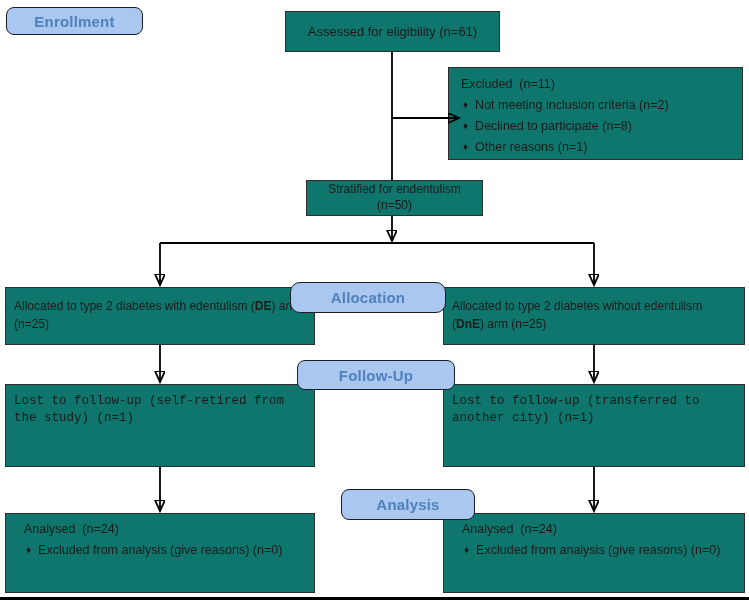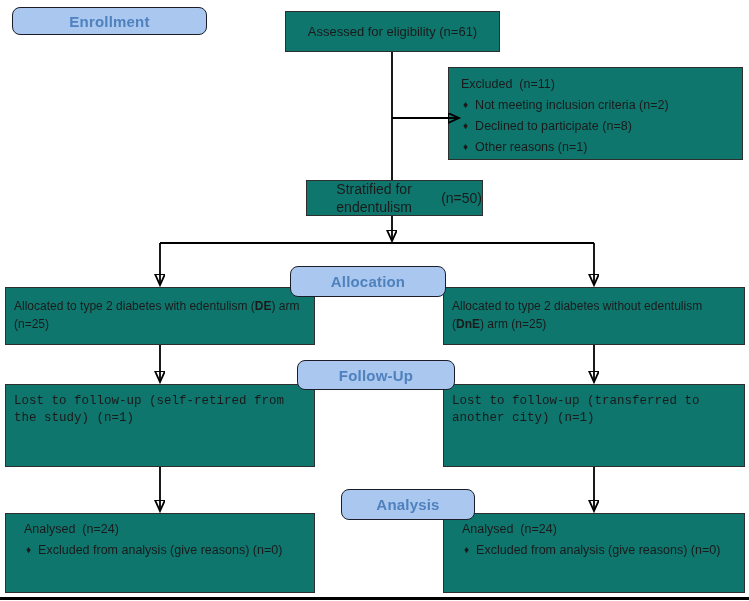--- a/index.html
+++ b/index.html
@@ -30,25 +30,25 @@
   }
   .center-box {
     display: flex;
     align-items: center;
     justify-content: center;
     text-align: center;
     font-size: 13px;
   }
   .stratified-box {
     display: flex;
-    flex-direction: row;
+    flex-direction: column;
     align-items: center;
     justify-content: center;
     text-align: center;
-    font-size: 14px;
+    font-size: 12px;
     line-height: 1.3;
   }
   .stage-label {
     position: absolute;
     background: #a9c7ef;
     border: 1.5px solid #1b1e28;
     border-radius: 8px;
     box-sizing: border-box;
     display: flex;
     align-items: center;
@@ -103,22 +103,22 @@
     <path d="M392 216 L392 240" marker-end="url(#arrow)"></path>
     <path d="M160 243 L594 243"></path>
     <path d="M160 243 L160 284" marker-end="url(#arrow)"></path>
     <path d="M594 243 L594 284" marker-end="url(#arrow)"></path>
     <path d="M160 345 L160 381" marker-end="url(#arrow)"></path>
     <path d="M594 345 L594 381" marker-end="url(#arrow)"></path>
     <path d="M160 467 L160 510" marker-end="url(#arrow)"></path>
     <path d="M594 467 L594 510" marker-end="url(#arrow)"></path>
   </svg>
 
-  <div class="stage-label" style="left:12px; top:7px; width:195px; height:28px;">Enrollment</div>
-  <div class="stage-label" style="left:290px; top:266px; width:156px; height:31px;">Allocation</div>
+  <div class="stage-label" style="left:6px; top:7px; width:137px; height:28px;">Enrollment</div>
+  <div class="stage-label" style="left:290px; top:282px; width:156px; height:31px;border-radius:10px;">Allocation</div>
   <div class="stage-label" style="left:297px; top:360px; width:158px; height:30px;">Follow-Up</div>
   <div class="stage-label" style="left:299px; top:489px; width:134px; height:31px;margin-left:42px;">Analysis</div>
 
   <div class="flow-box center-box" style="left:285px; top:11px; width:215px; height:41px;">
     <span class="box-text">Assessed for eligibility (n=61)</span>
   </div>
 
   <div class="flow-box excluded-box" style="left:448px; top:67px; width:295px; height:93px;">
     <span class="box-title">Excluded  (n=11)</span>
     <div class="bullet-row">

